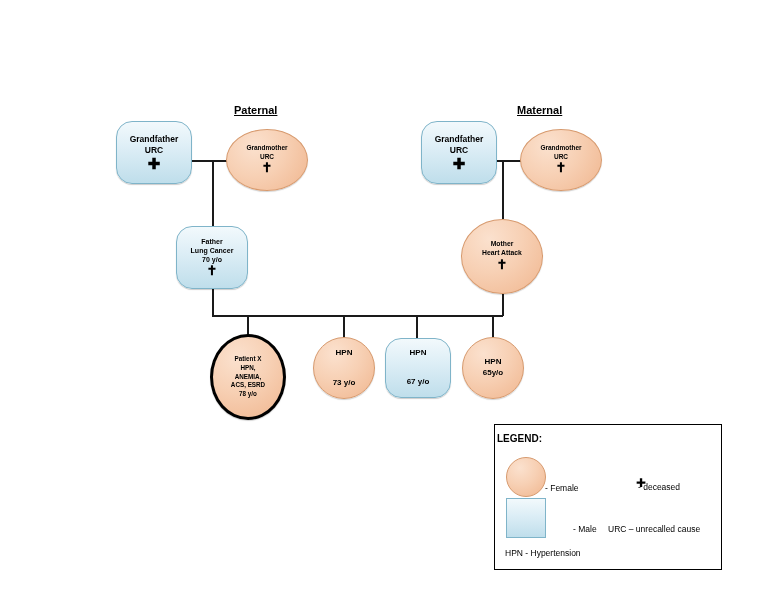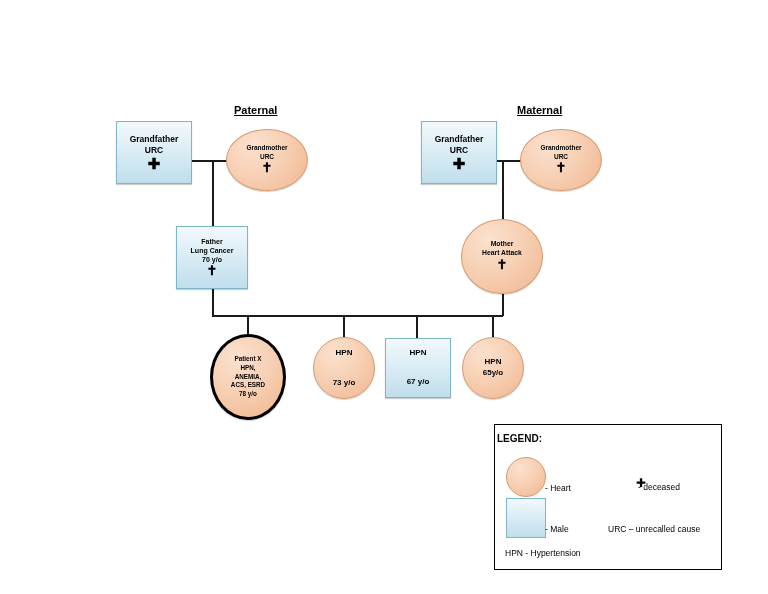--- a/index.html
+++ b/index.html
@@ -51,20 +51,21 @@
   
   .node {
     position: absolute;
     display: flex;
     flex-direction: column;
     align-items: center;
     justify-content: center;
     text-align: center;
     box-sizing: border-box;
     line-height: 1.32;
+    border-radius: 16px;
   }
   .node .ln { display: block; white-space: nowrap; }
 
   .male {
     background: linear-gradient(180deg, #f2f9fc 0%, #ddeef6 42%, #bfdeeb 100%);
     border: 1px solid #7fb4c9;
     box-shadow: 0 1px 1px rgba(0,0,0,0.20);
   }
   .female {
     background: radial-gradient(circle at 34% 26%, #fbe1ce 0%, #f7d0b4 45%, #f0b68f 100%);
@@ -131,21 +132,21 @@
     height: 38px;
     background: linear-gradient(180deg, #f2f9fc 0%, #ddeef6 42%, #bfdeeb 100%);
     border: 1px solid #7fb4c9;
   }
   .lg-text {
     position: absolute;
     font-size: 8.5px;
     white-space: nowrap;
   }
   #lg-female-label   { left: 50px;  top: 58px; }
-  #lg-male-label     { left: 50px;  top: 99px; }
+  #lg-male-label     { left: 50px;  top: 99px; padding-left: 28px; }
   #lg-hpn-label      { left: 10px;  top: 123px; }
   #lg-deceased-label { left: 143px; top: 57px; text-align: right; }
   #lg-urc-label      { left: 113px; top: 99px; }
   #lg-deceased-glyph { left: 141px; top: 51px; font-size: 12px; }
 </style>
 </head>
 <body>
 
 <div id="canvas">
 
@@ -223,21 +224,21 @@
 
   <div class="node female" id="sib-3">
     <span class="ln">HPN</span>
     <span class="ln" style="">65y/o</span>
   </div>
 
   <div id="legend">
     <div id="legend-title">LEGEND:</div>
 
     <div class="lg-swatch-female"></div>
-    <div class="lg-text" id="lg-female-label">- Heart</div>
+    <div class="lg-text" id="lg-female-label">- Female</div>
 
     <div class="lg-swatch-male"></div>
     <div class="lg-text" id="lg-male-label">- Male</div>
 
     <div class="lg-text" id="lg-deceased-glyph">✚</div>
     <div class="lg-text" id="lg-deceased-label">- deceased</div>
 
     <div class="lg-text" id="lg-urc-label">URC – unrecalled cause</div>
     <div class="lg-text" id="lg-hpn-label">HPN  - Hypertension</div>
   </div>

